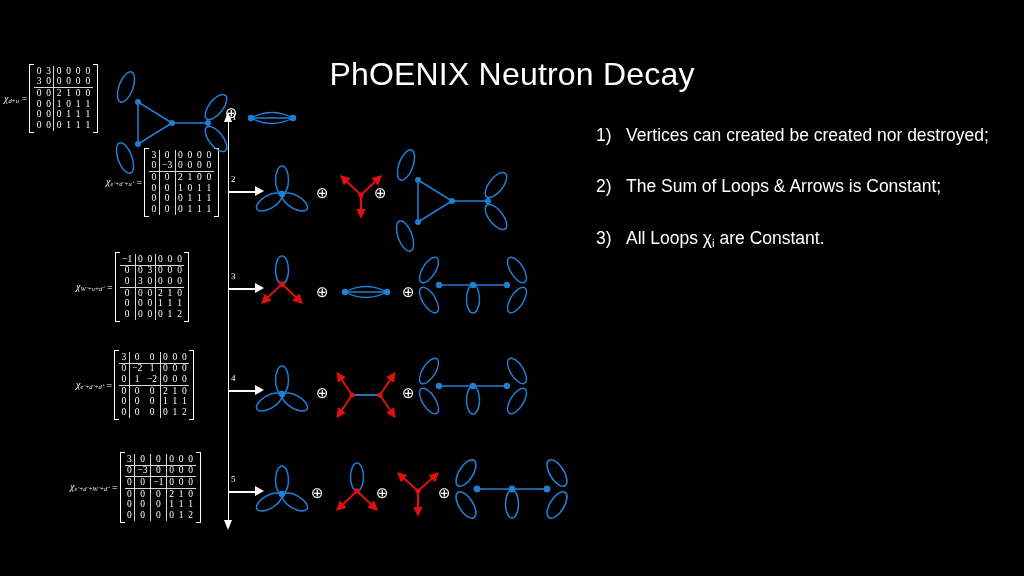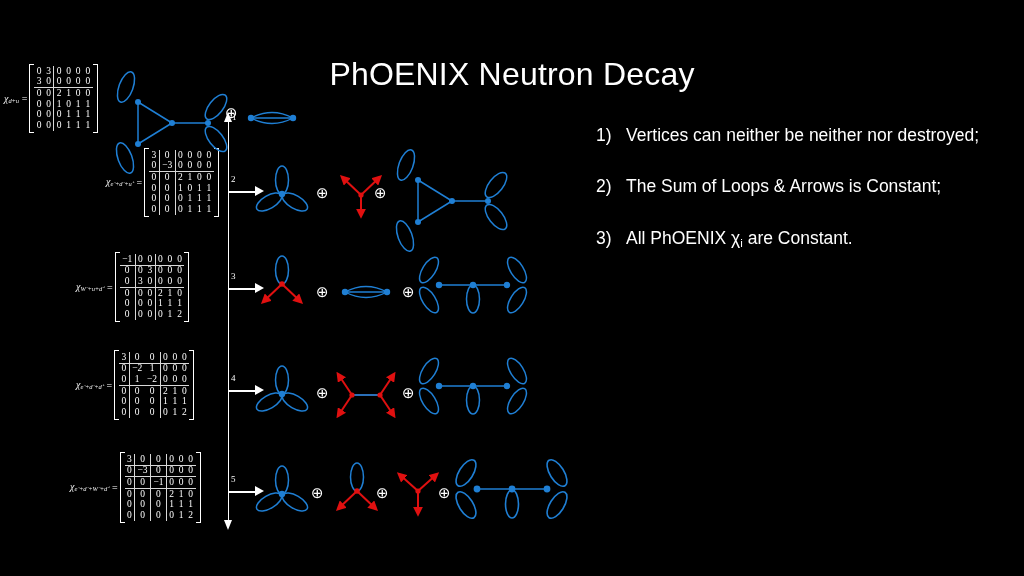--- a/index.html
+++ b/index.html
@@ -183,31 +183,31 @@
 <body>
 
 <div id="slide">
 
   <div id="title">PhOENIX Neutron Decay</div>
 
   <div id="rules">
 
     <div class="rule">
       <span class="rule-num">1)</span>
-      <span class="rule-text">Vertices can neither be neither nor destroyed;</span>
+      <span class="rule-text">Vertices can created be created nor destroyed;</span>
     </div>
 
     <div class="rule">
       <span class="rule-num">2)</span>
       <span class="rule-text">The Sum of Loops &amp; Arrows is Constant;</span>
     </div>
 
     <div class="rule">
       <span class="rule-num">3)</span>
-      <span class="rule-text"><span>All PhOENIX </span><span class="chi-sym">χ</span><span class="chi-sub">i</span><span> are Constant.</span></span>
+      <span class="rule-text"><span>All Loops </span><span class="chi-sym">χ</span><span class="chi-sub">i</span><span> are Constant.</span></span>
     </div>
 
   </div>
 
   <div class="matrix-block" style="left:4px; top:64px;">
     <span class="mlabel"><span>χ</span><span class="sub">d+u</span></span>
     <span class="meq">=</span>
     <span class="bracket-wrap">
       <table class="mat">
           <tbody>

